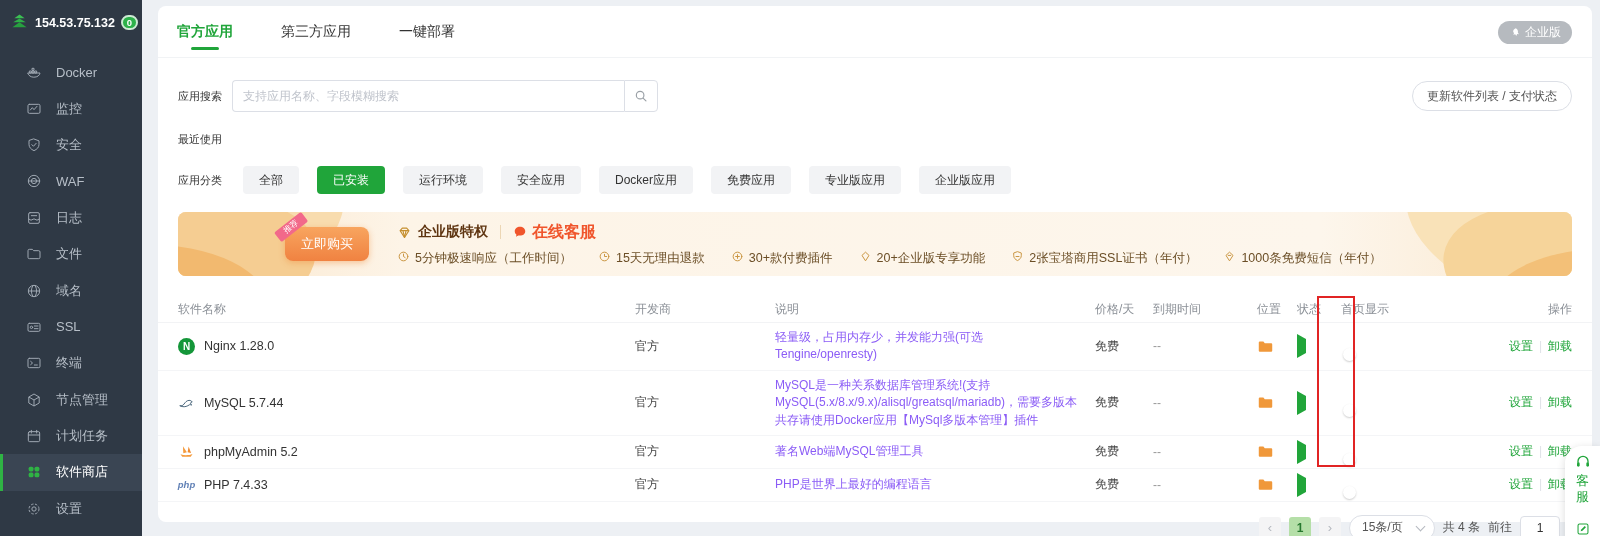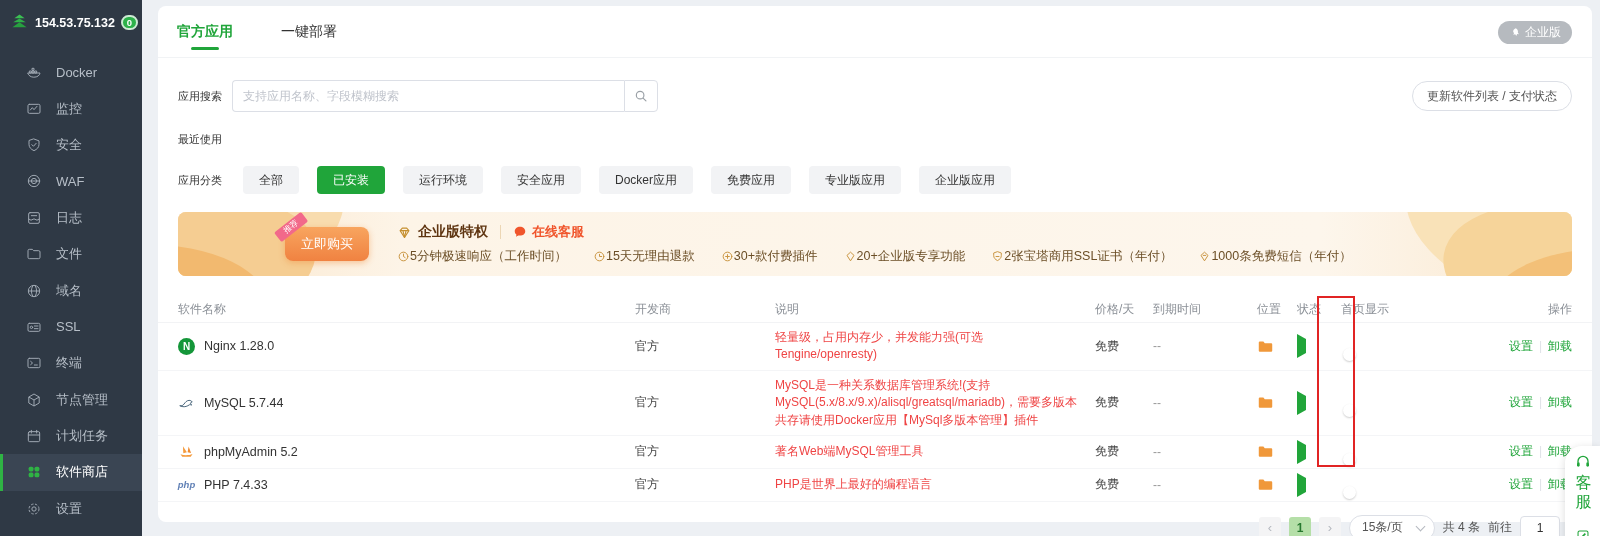--- a/index.html
+++ b/index.html
@@ -44,53 +44,53 @@
 .bl3{left:-160px;top:32px;width:250px;height:120px;background:#f2b96f}
 .br1{right:-90px;top:-60px;width:260px;height:150px;background:#f9e2b8;transform:rotate(18deg)}
 .br2{right:-130px;top:-6px;width:260px;height:140px;background:#f6d49a;transform:rotate(10deg)}
 .br3{right:-160px;top:36px;width:240px;height:110px;background:#f3c078}
 .buy-btn{position:relative;margin-left:107px;flex:none;border:none;background:linear-gradient(180deg,#f8a55f,#f08241);color:#fff;font-size:13px;padding:8px 16px;border-radius:8px;cursor:pointer;box-shadow:0 2px 6px rgba(240,140,60,.45)}
 .ribbon{position:absolute;left:-11px;top:-6px;background:#f2698a;color:#fff;font-size:8px;line-height:1.2;padding:1px 9px;transform:rotate(-38deg);border-radius:2px}
 .banner-text{margin-left:28px;display:flex;flex-direction:column;gap:7px;position:relative}
 .bt-row1{display:flex;align-items:center;gap:12px}
 .priv{font-size:14px;font-weight:bold;color:#5f3511;display:flex;gap:6px;align-items:center}
 .vdiv{width:1px;height:14px;background:#ecd6b4}
-.svc{font-size:13px;font-weight:bold;color:#f0552c;display:flex;gap:5px;align-items:center;cursor:pointer}
+.svc{font-size:16px;font-weight:bold;color:#f0552c;display:flex;gap:5px;align-items:center;cursor:pointer}
 .bt-row2{display:flex;align-items:center;gap:26px;font-size:12.5px;color:#6b4e26;white-space:nowrap}
-.feat{display:flex;align-items:center;}
+.feat{display:flex;gap:5px}
 .feat svg{color:#c89440}
 
 .tbl{margin-top:20px}
 .thead,.trow{display:grid;grid-template-columns:457px 140px 320px 58px 104px 40px 44px 100px 1fr;align-items:center;padding:0 20px}
 .thead{height:27px;font-size:12px;color:#8b9097;border-bottom:1px solid #f2f3f5}
 .thead .c-ops{text-align:right}
 .trow{min-height:33px;padding:6px 20px;border-bottom:1px solid #f4f5f7;font-size:12px;color:#444}
 .c-name{display:flex;align-items:center;gap:9px;font-size:12.5px;color:#333}
 .app-ic{width:17px;height:17px;flex:none;display:flex;align-items:center;justify-content:center}
 .nginx-ic{border-radius:50%;background:#149639;color:#fff;font-size:10px;font-weight:bold}
 .php-ic{color:#6181b6;font-style:italic;font-weight:bold;font-size:9.5px}
-.c-desc{color:#ef4444;line-height:1.45;padding-right:14px}
+.c-desc{color:#8b5cf6;line-height:1.45;padding-right:14px}
 .c-expire{color:#999}
 .play{width:0;height:0;border-top:5px solid transparent;border-bottom:5px solid transparent;border-left:9px solid #21a53a;cursor:pointer}
 .toggle{width:30px;height:16px;border-radius:8px;background:#dcdfe6;position:relative;cursor:pointer}
 .toggle::after{content:"";position:absolute;left:1.5px;top:1.5px;width:13px;height:13px;border-radius:50%;background:#fff;box-shadow:0 1px 2px rgba(0,0,0,.2)}
 .c-ops{text-align:right;white-space:nowrap}
 .lnk{color:#20a53a;font-size:12px;cursor:pointer;text-decoration:none}
 .ldiv{color:#dfe3e8;margin:0 6px}
 
 .pager{display:flex;align-items:center;justify-content:flex-end;gap:8px;margin:13px 12px 0 0;font-size:12px;color:#555}
 .pg-btn{width:22px;height:22px;border-radius:3px;background:#f4f4f5;color:#b4b8bf;display:flex;align-items:center;justify-content:center;font-size:13px;cursor:pointer;border:none}
 .pg-cur{width:22px;height:22px;border-radius:3px;background:#b5dfa8;color:#27792f;font-weight:bold;display:flex;align-items:center;justify-content:center;cursor:pointer}
 .pg-size{height:26px;border:1px solid #dcdfe6;border-radius:13px;background:#fff;padding:0 10px 0 12px;display:flex;align-items:center;gap:14px;color:#555;cursor:pointer;font-size:12px}
 .chev{width:7px;height:7px;border-right:1.5px solid #b4b8bf;border-bottom:1.5px solid #b4b8bf;transform:rotate(45deg);margin-top:-3px}
 .goto-input{width:40px;height:24px;border:1px solid #dcdfe6;border-radius:4px;text-align:center;font-size:12px;color:#333;outline:none}
 
 .status-highlight{position:absolute;left:1317px;top:296px;width:38px;height:171px;border:2px solid #e12424;pointer-events:none}
 .float-widget{position:absolute;left:1565px;top:446px;width:35px;height:110px;background:#fff;border-radius:17px 0 0 17px;box-shadow:0 2px 8px rgba(0,0,0,.14);display:flex;flex-direction:column;align-items:center;padding-top:8px;gap:3px}
-.vtext{width:14px;font-size:16px;color:#20a53a;line-height:1.2;text-align:center;word-break:break-all;cursor:pointer}
+.vtext{width:14px;font-size:13px;color:#20a53a;line-height:1.2;text-align:center;word-break:break-all;cursor:pointer}
 .fw-gap{height:12px}
 </style>
 </head>
 <body>
 
 <div class="sidebar">
   <div class="side-head">
     <span>
         <svg viewBox="0 0 24 24" width="19" height="19">
           <path d="M12 2l6.5 4.5h-13z" fill="#3bbf53"></path>
@@ -198,20 +198,21 @@
         </svg>
       <span>设置</span>
     </div>
   </div>
 </div>
 
 <div class="card">
 
   <div class="tabbar">
     <div class="tab active">官方应用</div>
+    <div class="tab">第三方应用</div>
     <div class="tab">一键部署</div>
     <button class="ent-pill">
       <svg viewBox="0 0 24 24" width="12" height="12" fill="#fff">
           <path d="M13.5 2.5c3.5 1.5 5 5 4.3 8.8l2.2 3.2-3.8-.4-1.6 3.9-2.2-3.3-3.9 1 1.7-3.6C6.6 9 8.8 4.2 13.5 2.5z"></path>
         </svg>
       <span>企业版</span>
     </button>
   </div>
 
   <div class="row-search">

